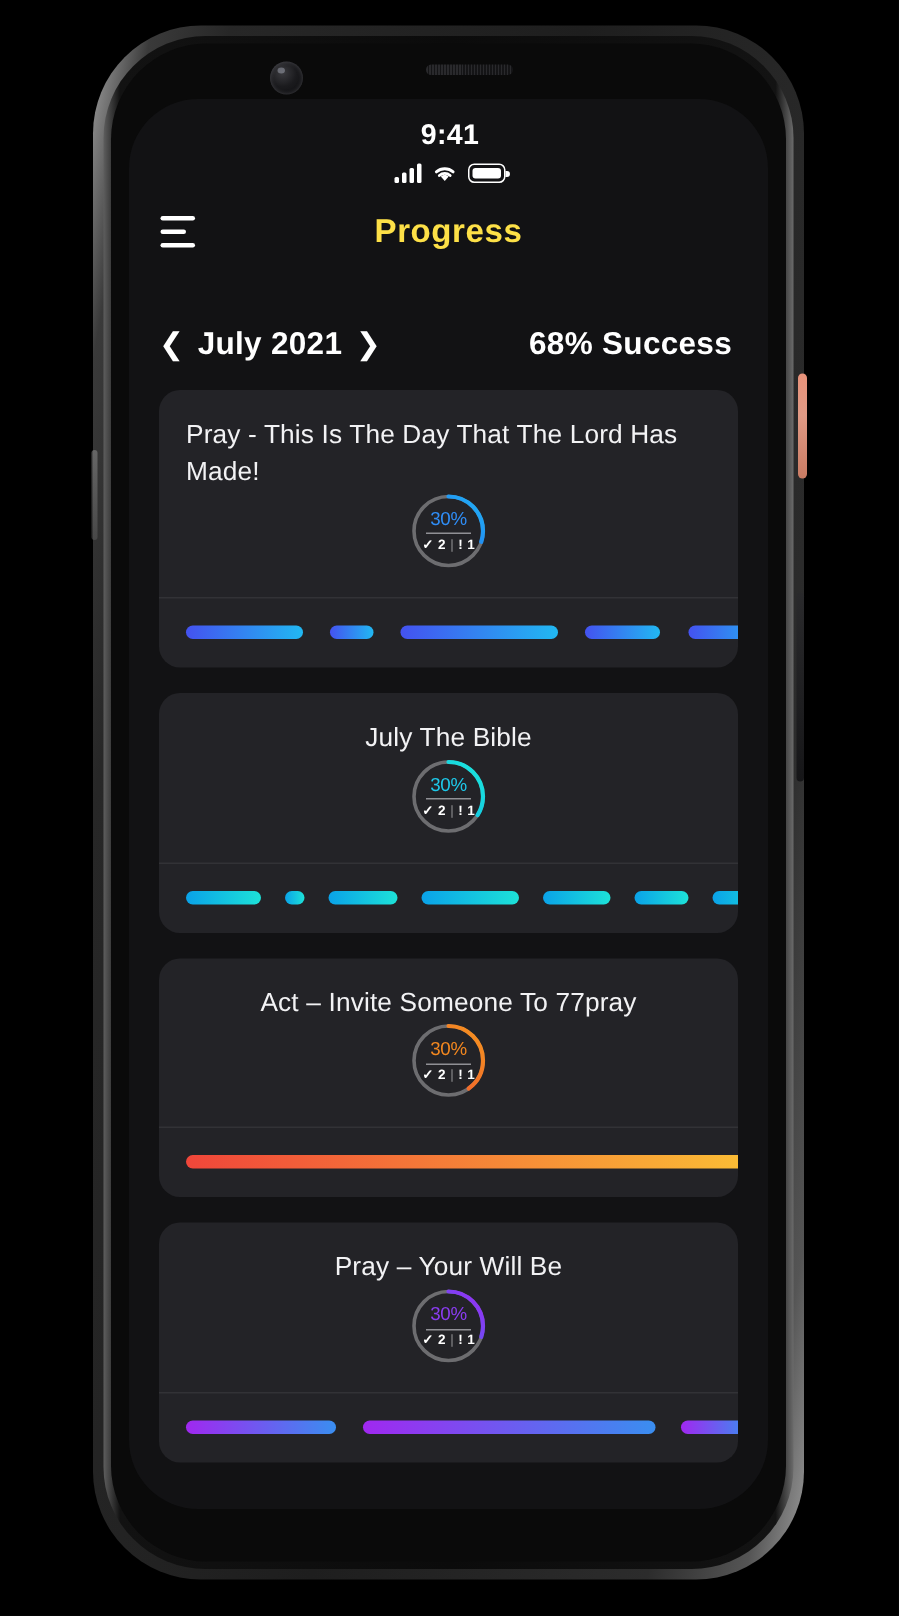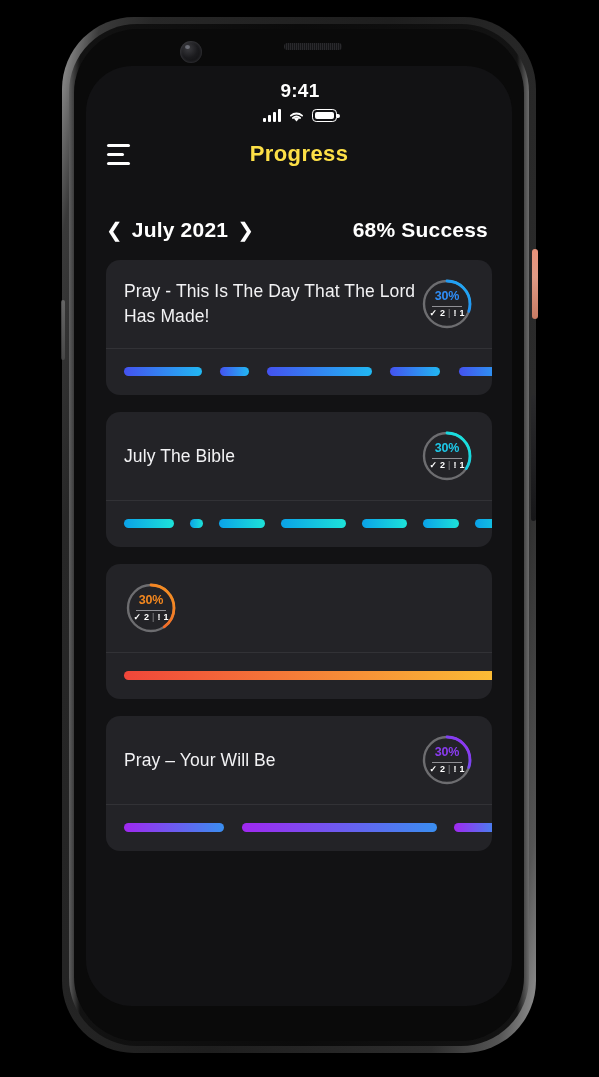--- a/index.html
+++ b/index.html
@@ -250,20 +250,21 @@
     overflow: hidden;
   }
 
   .card-top {
     display: flex;
     align-items: center;
     justify-content: space-between;
     padding: 17px 18px 17px 18px;
     min-height: 78px;
     gap: 0;
+    flex-direction: column;
   }
 
   .card-title {
     color: #f2f2f4;
     font-size: 17.5px;
     line-height: 1.42;
     letter-spacing: .1px;
     flex: 1;
   }
 
@@ -279,21 +280,21 @@
     position: absolute;
     inset: 0;
     display: flex;
     flex-direction: column;
     align-items: center;
     justify-content: center;
     gap: 1px;
   }
   .ring-pct {
     font-size: 12.5px;
-    font-weight: bold;
+    font-weight: normal;
     line-height: 1;
     letter-spacing: -.2px;
     text-align: center;
   }
   .ring-divider {
     width: 30px;
     height: 1px;
     background: rgba(235,235,240,0.55);
     margin: 2px 0 1.5px;
   }
@@ -471,20 +472,21 @@
             <div class="bar-gap" style="width: 16px;"></div>
             <div class="bar" style="width: 45px; background: linear-gradient(90deg, rgb(10, 162, 232) 0%, rgb(29, 226, 216) 100%);"></div>
             <div class="bar-gap" style="width: 16px;"></div>
             <div class="bar" style="width: 36px; background: linear-gradient(90deg, rgb(10, 162, 232) 0%, rgb(29, 226, 216) 100%);"></div>
             <div class="bar-gap" style="width: 16px;"></div>
             <div class="bar" style="width: 41px; background: linear-gradient(90deg, rgb(10, 162, 232) 0%, rgb(29, 226, 216) 100%);"></div>
           </div>
         </div>
         <div class="card">
           <div class="card-top">
+            <div class="card-title" data-bind="cards.2.title">Act – Invite Someone To 77pray</div>
             <div class="ring">
               <svg viewBox="0 0 54 54">
                 <defs>
                   <linearGradient id="rg2" x1="0" y1="0" x2="1" y2="1">
                     <stop offset="0%" stop-color="#f04b32"></stop>
                     <stop offset="100%" stop-color="#f5961f"></stop>
                   </linearGradient>
                 </defs>
                 <circle cx="27" cy="27" r="23" fill="none" stroke="#6d6d70" stroke-width="2.4"></circle>
                 <circle cx="27" cy="27" r="23" fill="none" stroke="url(#rg2)" stroke-width="2.8" stroke-linecap="round" stroke-dasharray="57.80530482605219 144.51326206513048"></circle>

